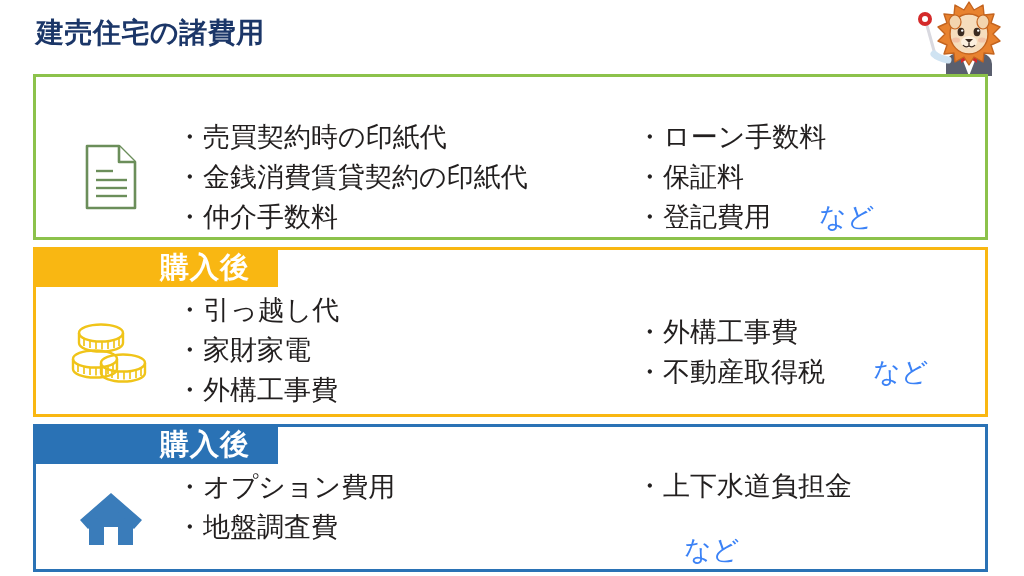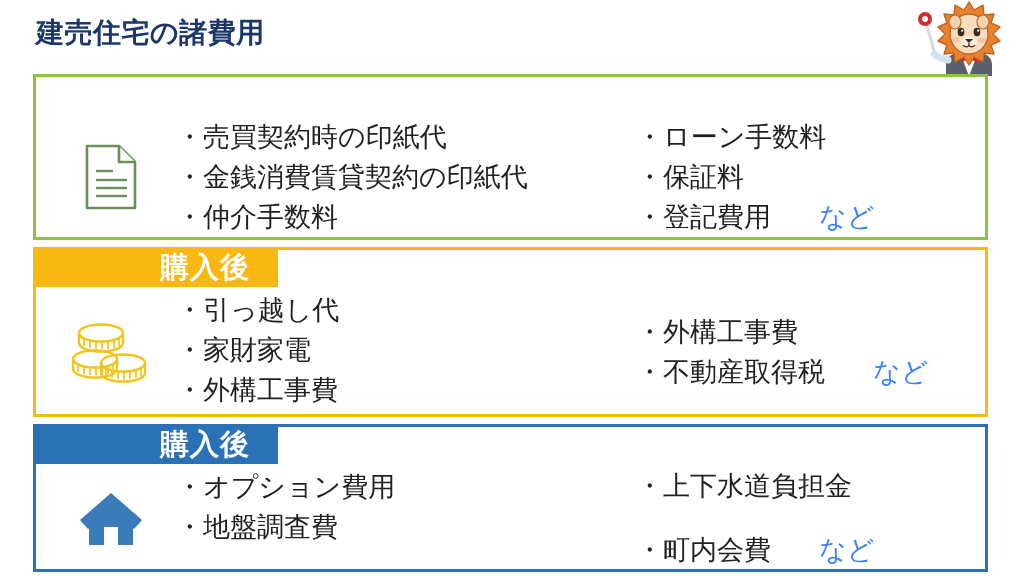--- a/index.html
+++ b/index.html
@@ -296,20 +296,19 @@
           <path d="M11 36 L33 17 L55 36 L55 56 L40 56 L40 38 L26 38 L26 56 L11 56 Z" fill="#3a7cba"></path>
         </svg>
       </div>
       <div class="col-left">
         <div class="item">・オプション費用</div>
         <div class="item">・地盤調査費</div>
       </div>
       <div class="col-right">
         <div class="item">・上下水道負担金</div>
         <div class="item-row">
-          <div class="item">・町内会費</div>
           <div class="nado">など</div>
         </div>
       </div>
     </div>
   </div>
 
 </div>
 
 </body></html>

